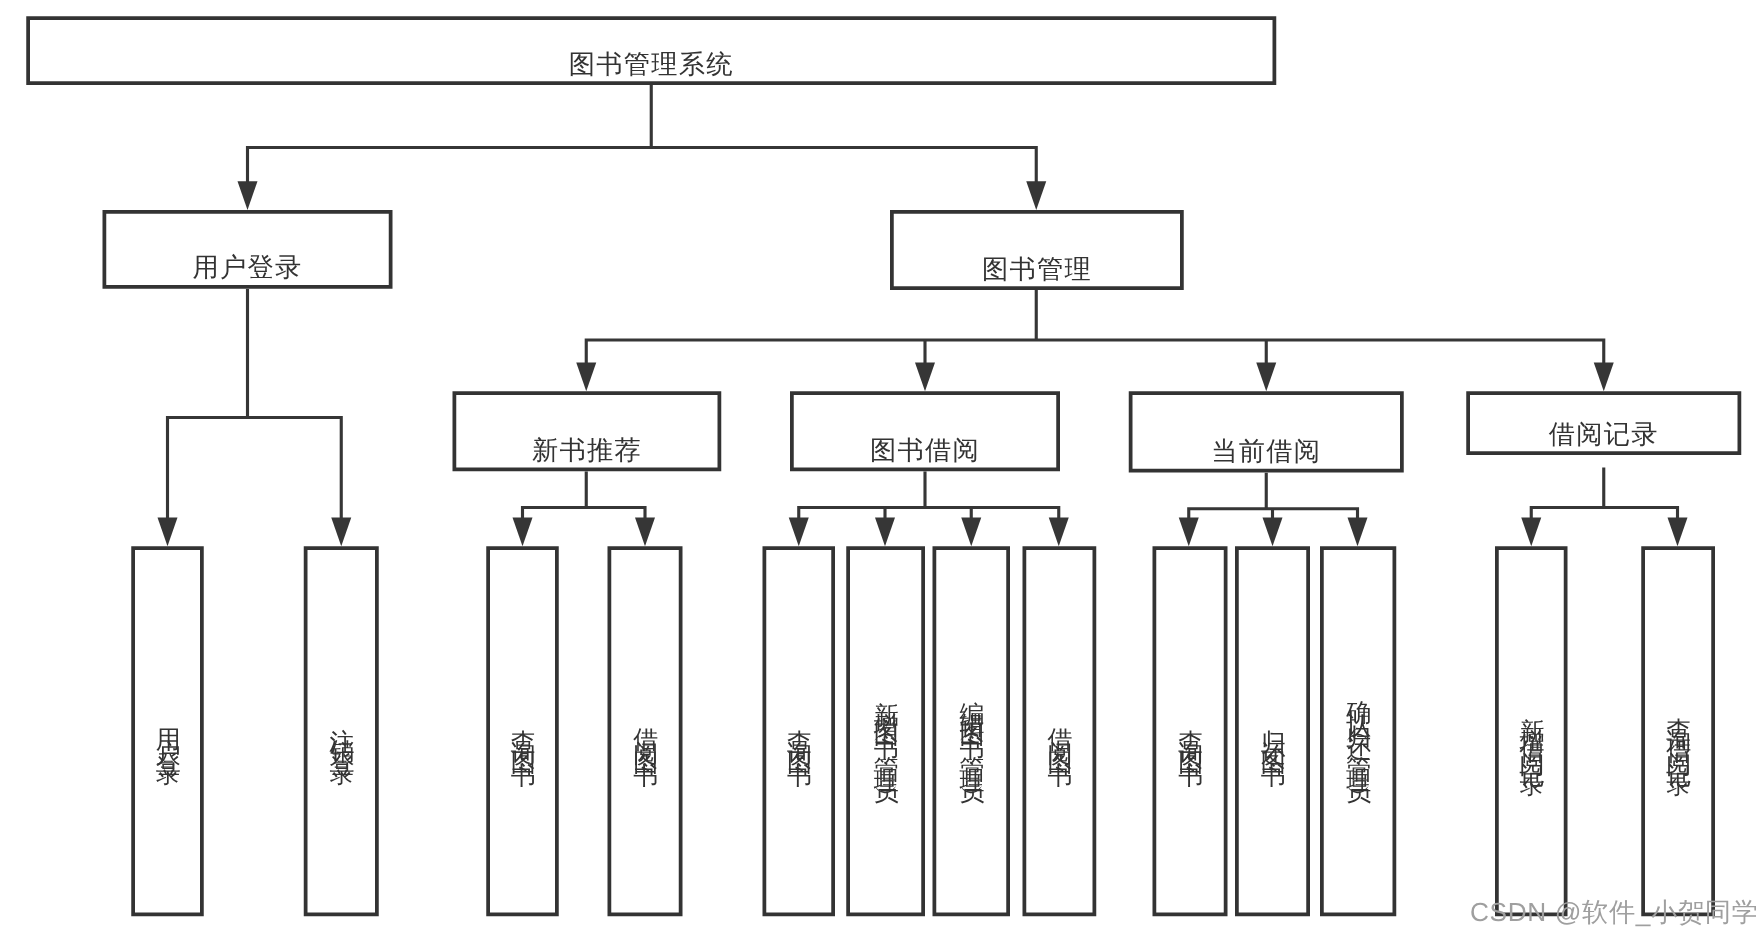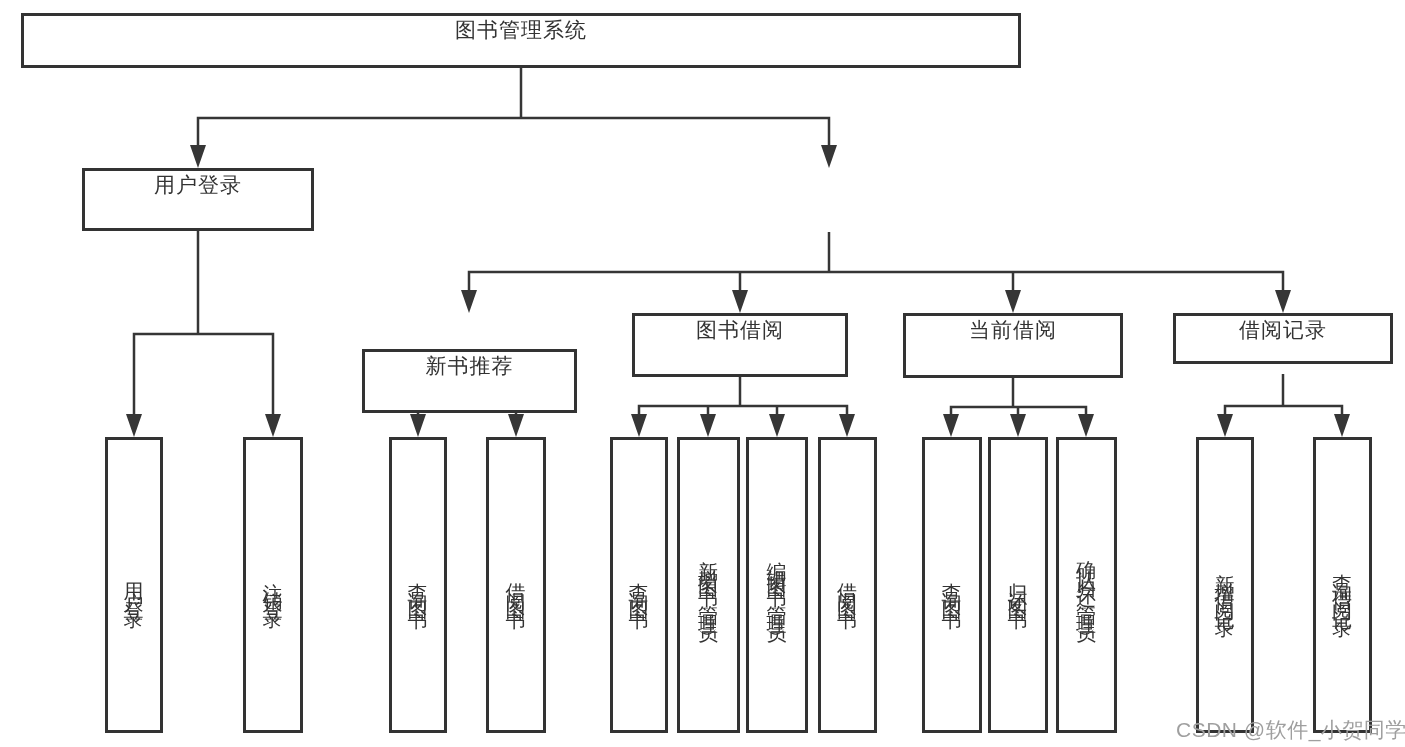--- a/index.html
+++ b/index.html
@@ -20,21 +20,21 @@
     left: 0; top: 0;
     width: 1405px;
     height: 747px;
   }
   .hbox {
     position: absolute;
     box-sizing: border-box;
     background: #ffffff;
     border: 3px solid #333333;
     display: flex;
-    align-items: flex-start;
+    align-items: flex-end;
     justify-content: center;
     color: #333333;
     font-size: 21px;
     letter-spacing: 1px;
     z-index: 2;
   }
   .vbox {
     position: absolute;
     box-sizing: border-box;
     background: #ffffff;
@@ -146,22 +146,25 @@
     </g>
   </svg>
 
   <div class="hbox" style="left:21px; top:13px; width:1000px; height:55px;">
     <span>图书管理系统</span>
   </div>
 
   <div class="hbox" style="left:82px; top:168px; width:232px; height:63px;">
     <span>用户登录</span>
   </div>
-
-  <div class="hbox" style="left:362px; top:313px; width:215px; height:64px;margin-top:36px;">
+  <div class="hbox" style="left:712px; top:168px; width:235px; height:64px;">
+    <span>图书管理</span>
+  </div>
+
+  <div class="hbox" style="left:362px; top:313px; width:215px; height:64px;">
     <span>新书推荐</span>
   </div>
   <div class="hbox" style="left:632px; top:313px; width:216px; height:64px;">
     <span>图书借阅</span>
   </div>
   <div class="hbox" style="left:903px; top:313px; width:220px; height:65px;">
     <span>当前借阅</span>
   </div>
   <div class="hbox" style="left:1173px; top:313px; width:220px; height:51px;">
     <span>借阅记录</span>

